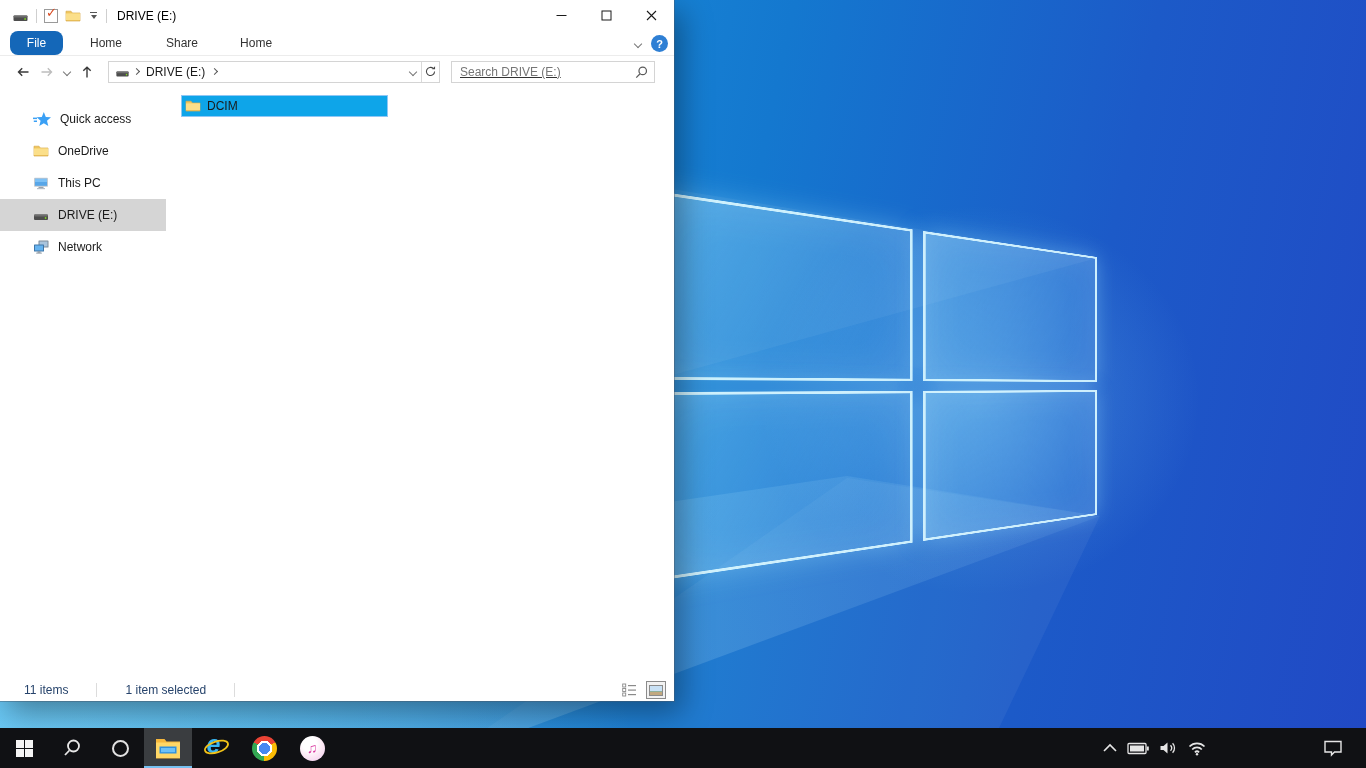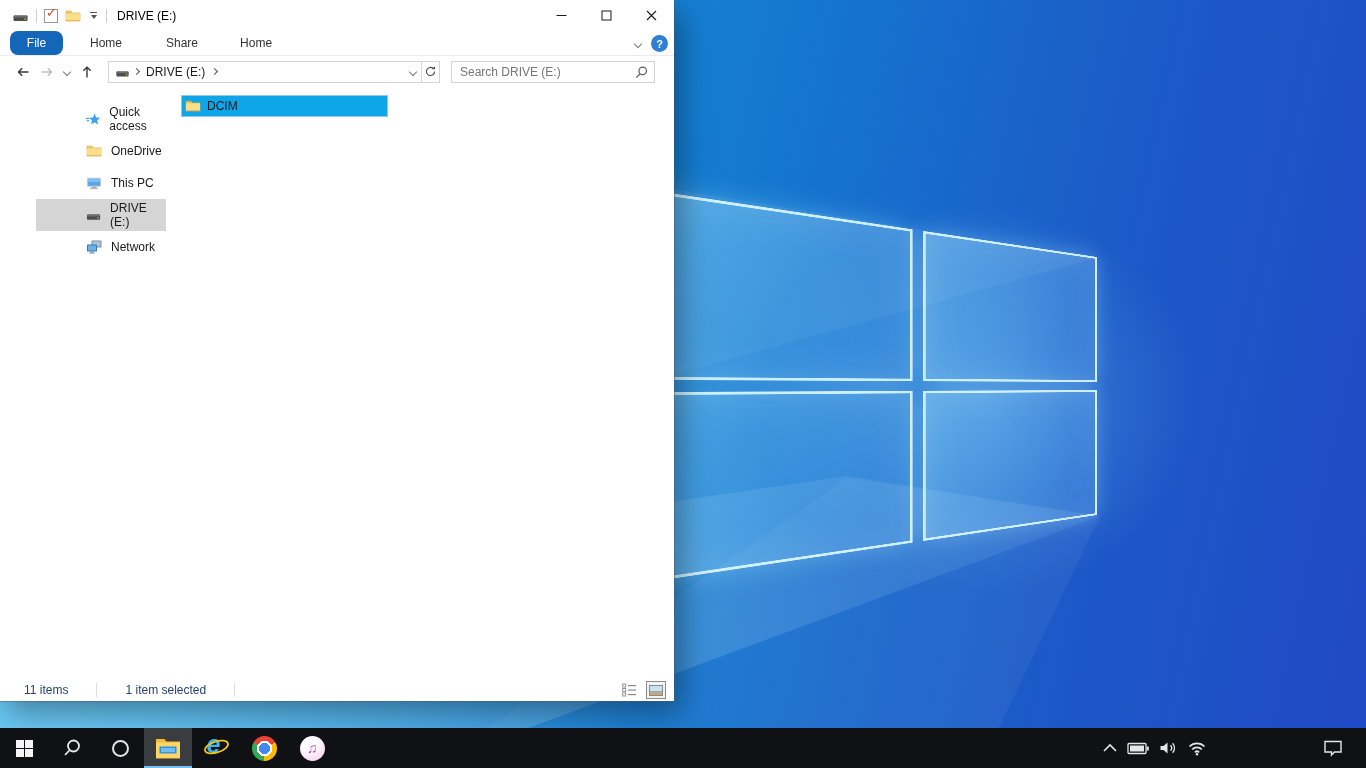--- a/index.html
+++ b/index.html
@@ -59,27 +59,27 @@
 
   .navbar { position:absolute; left:0; top:56px; right:0; height:31px; display:flex; align-items:center; background:#fff; }
   .nav-icons { display:flex; align-items:center; gap:6px; padding-left:14px; }
   .addr { margin-left:12px; width:332px; height:22px; border:1px solid #d4d4d4; display:flex; align-items:center; padding-left:6px; }
   .addr .crumb { display:flex; align-items:center; gap:7px; padding:0 4px; }
   .addr .grow { flex:1; }
   .addr-divider { width:1px; height:20px; background:#d9d9d9; }
   .addr-btn { width:17px; height:20px; display:flex; align-items:center; justify-content:center; }
   .searchbox { margin-left:11px; width:204px; height:22px; border:1px solid #d4d4d4; display:flex; align-items:center; position:relative; }
   .searchbox input { border:none; outline:none; width:100%; height:100%; padding:0 24px 0 8px; font-size:12px;
-                     font-family:"Liberation Sans","DejaVu Sans",sans-serif; color:#333; background:transparent; }
+                     font-family:"Liberation Sans","DejaVu Sans",sans-serif; color:#333; background:transparent;text-decoration:underline; }
   .searchbox input::placeholder { color:#767676; }
   .searchbox .mag { position:absolute; right:5px; top:3px; }
 
   .content { position:absolute; left:0; top:87px; right:0; bottom:22px; display:flex; }
   .sidenav { width:166px; padding-top:16px; }
-  .side-item { height:32px; display:flex; align-items:center; gap:9px; padding-left:50px;margin-left:36px; }
+  .side-item { height:32px; display:flex; align-items:center; gap:9px; padding-left:33px; }
   .side-item.selected { background:#d5d5d5; }
   .side-item .lbl { color:#1a1a1a; }
   .mainpane { flex:1; padding:8px 0 0 15px; }
   .file-item { width:207px; height:22px; display:flex; align-items:center; gap:6px; padding-left:3px;
                background:#0ea5e9; border:1px solid #8fc7f5; }
 
   .statusbar { position:absolute; left:0; bottom:0; right:0; height:22px; display:flex; align-items:center; color:#26436b; }
   .statusbar .seg { padding:0 28px; }
   .statusbar .seg:first-child { padding-left:24px; }
   .stat-sep { width:1px; height:14px; background:#dcdcdc; }

